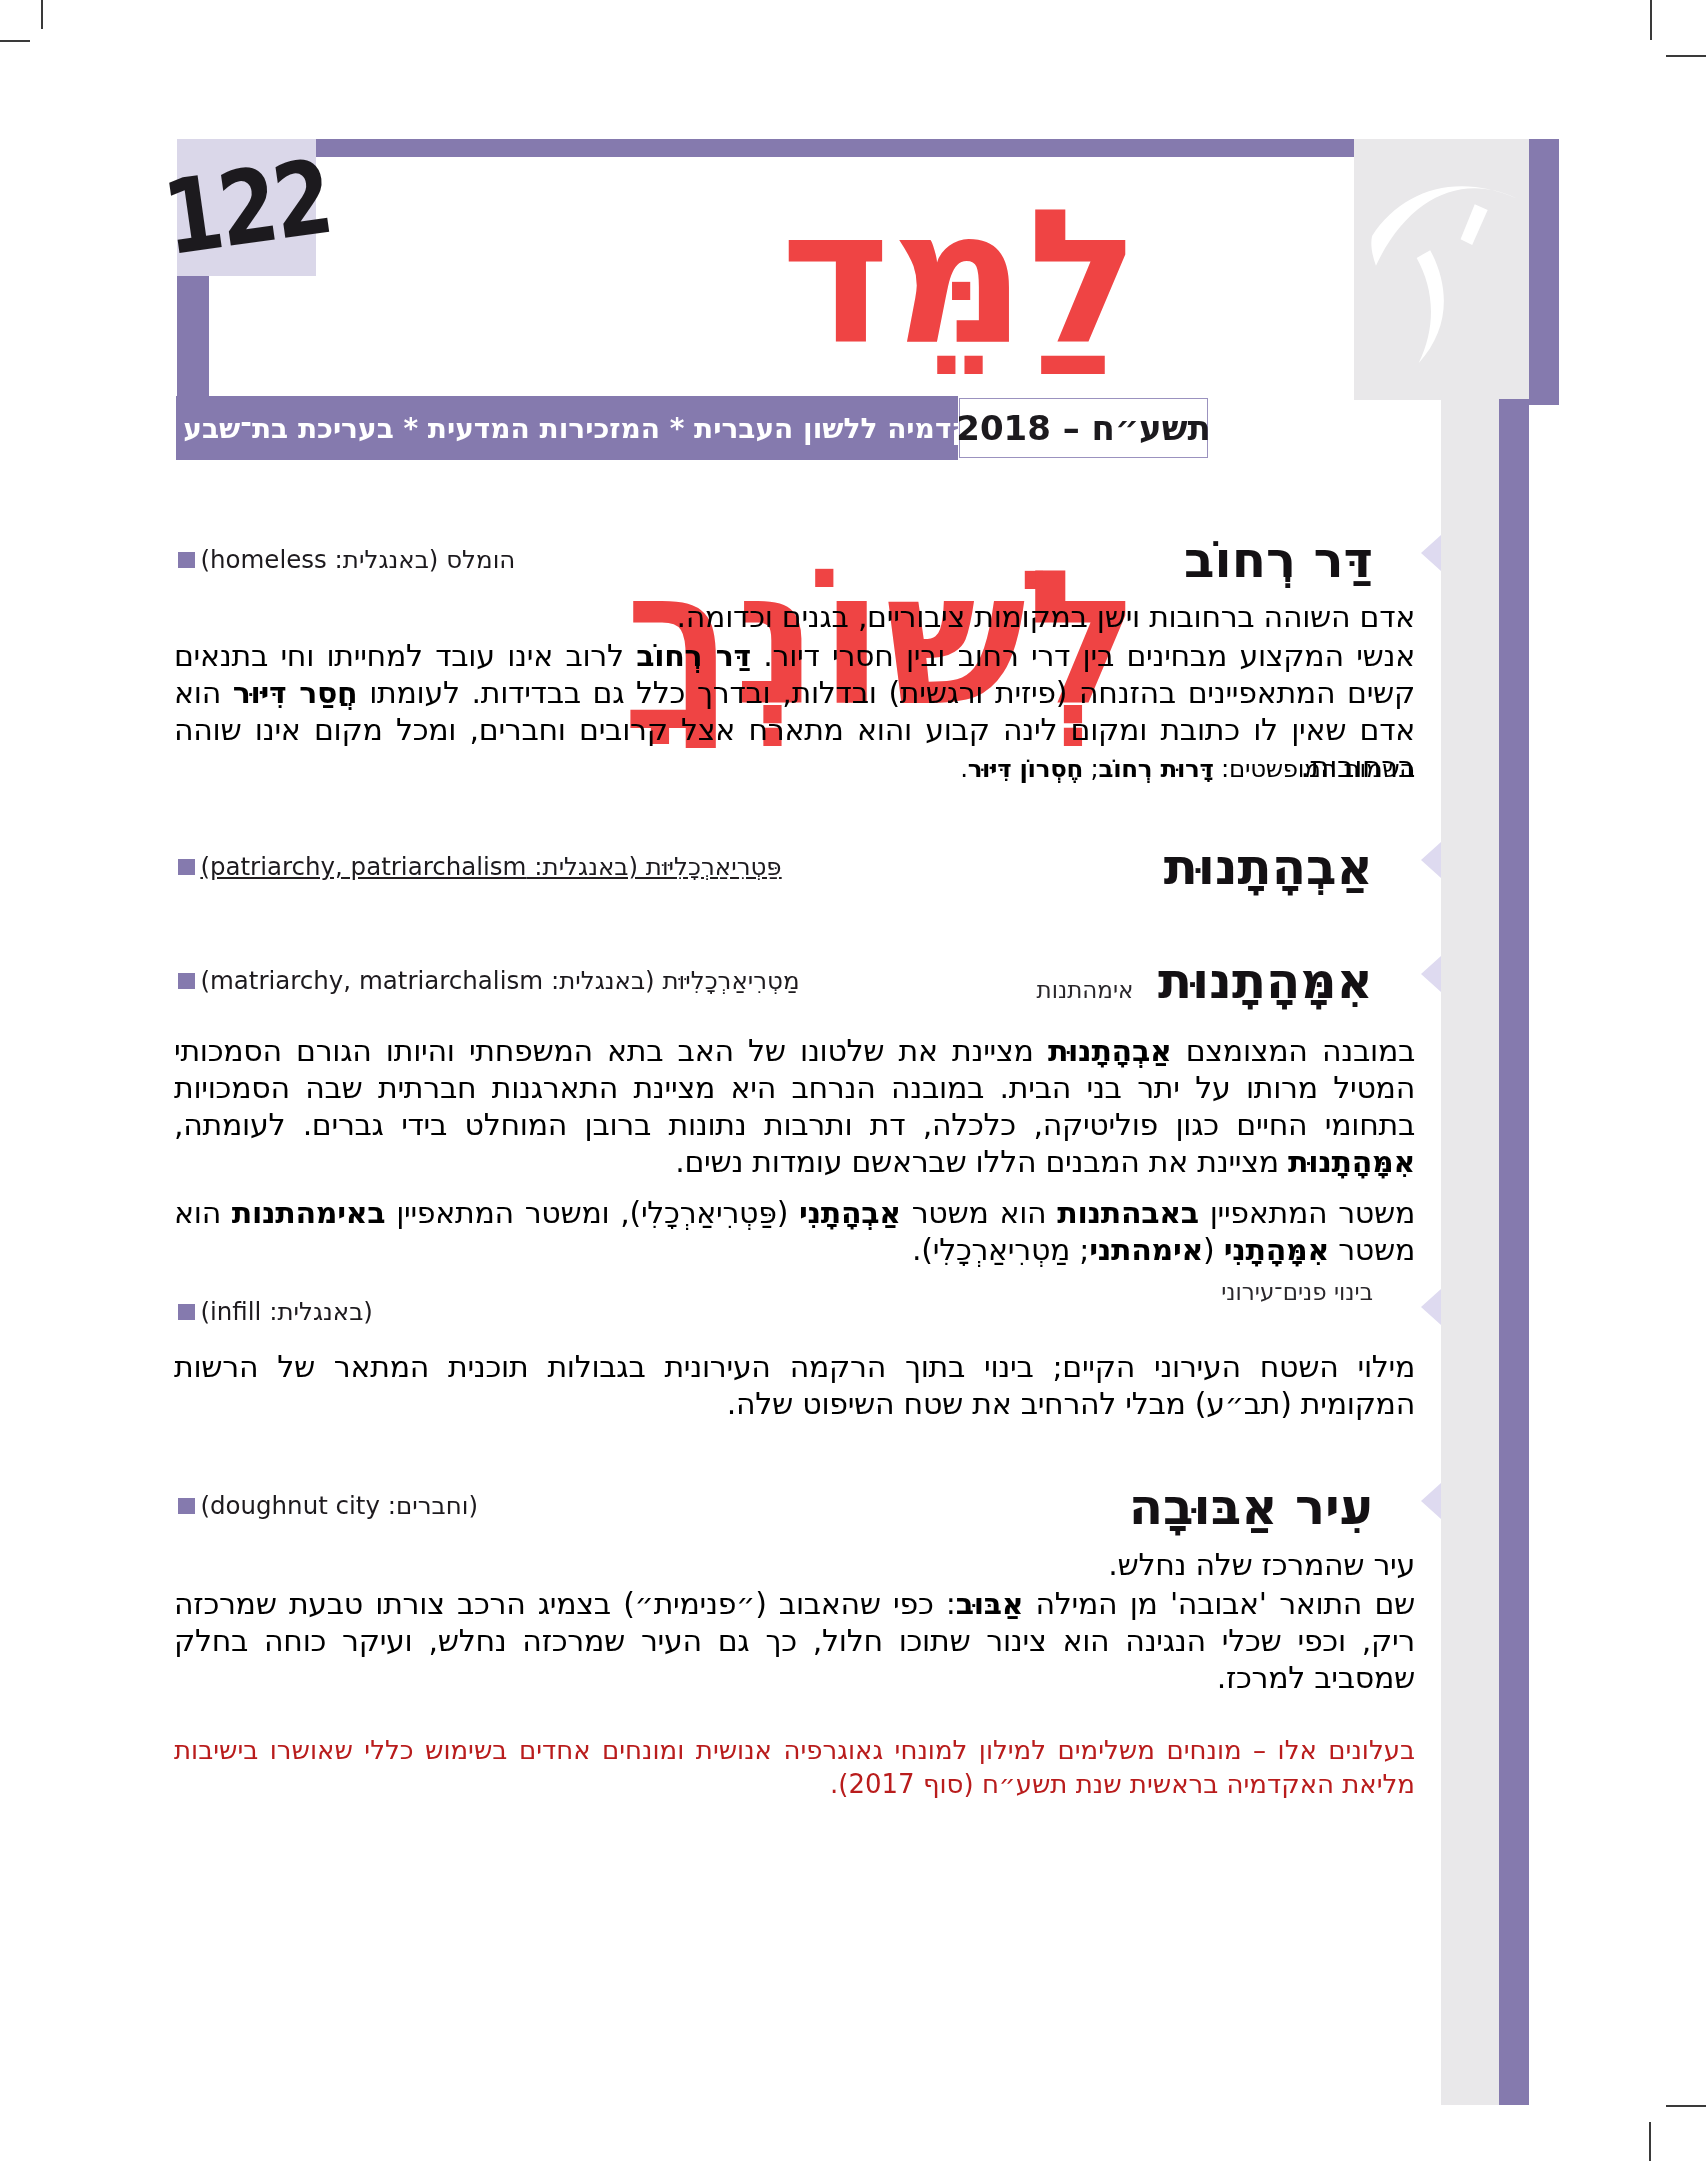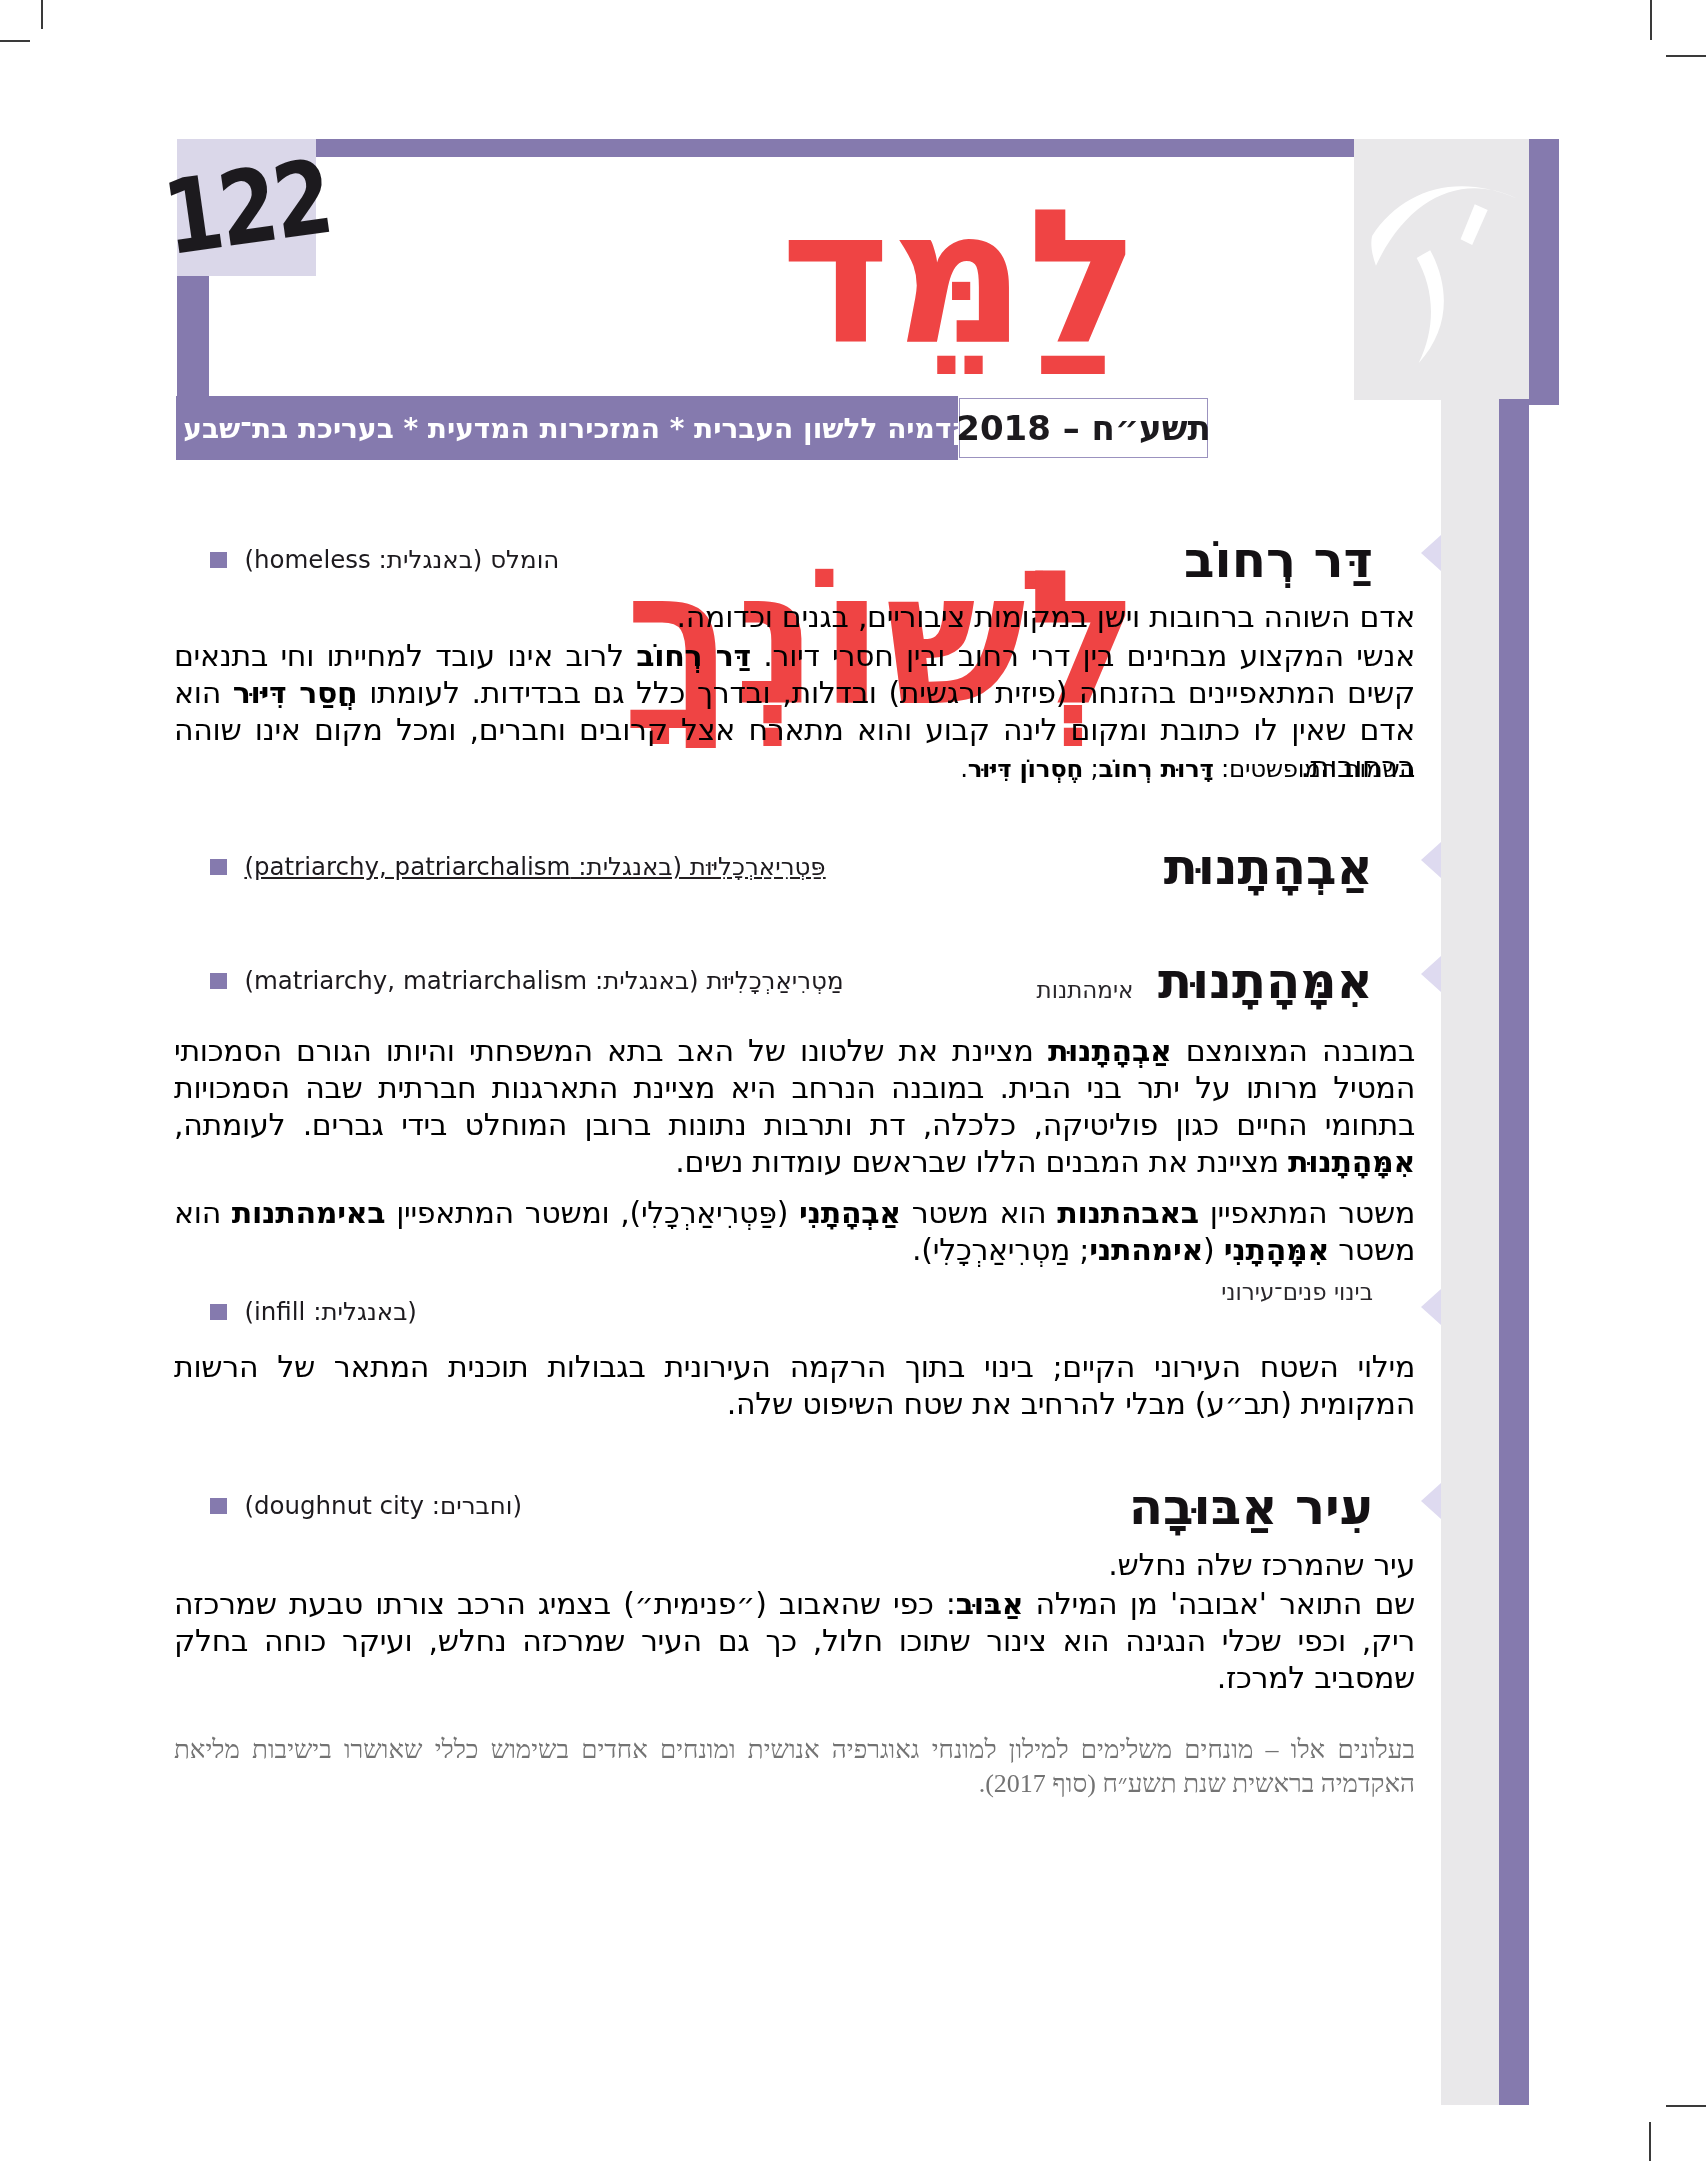--- a/index.html
+++ b/index.html
@@ -26,31 +26,31 @@
   .year-text{font-size:34px;font-weight:bold;direction:rtl;white-space:nowrap;color:#1c1a1e;}
   
   .rail-gray{position:absolute;left:1441px;top:399px;width:58px;height:1706px;background:#e9e8ea;}
   .rail-purple{position:absolute;left:1499px;top:399px;width:30px;height:1706px;background:#857aae;}
   .tri{position:absolute;width:0;height:0;border-top:18.7px solid transparent;
        border-bottom:18.7px solid transparent;border-right:20px solid #dedaf0;}
   
   .headword-row{position:absolute;direction:rtl;display:flex;align-items:baseline;gap:24.5px;white-space:nowrap;}
   .headword{font-size:50px;font-weight:bold;line-height:68px;color:#141114;}
   .altspell{font-size:23px;color:#2a272b;}
-  .gloss-row{position:absolute;display:flex;align-items:center;gap:17px;white-space:nowrap;margin-left:32px;}
+  .gloss-row{position:absolute;display:flex;align-items:center;gap:5px;white-space:nowrap;}
   .sq{width:17.4px;height:16px;background:#857aae;flex:0 0 auto;}
   .gloss-text{font-size:24.5px;direction:rtl;unicode-bidi:plaintext;color:#1d1a1e;}
   .para{position:absolute;right:291px;width:1241px;direction:rtl;font-size:30px;line-height:37px;
         letter-spacing:-0.3px;color:#000000;}
   .para.justify{text-align:justify;}
   .para.rightline{text-align:right;}
   .para.note{font-size:24.5px;line-height:31px;}
   .bd{font-weight:bold;}
   .footer-note{position:absolute;right:291px;width:1241px;direction:rtl;font-size:26px;line-height:34px;
-               text-align:justify;color:#737373;font-family:Liberation Serif, serif;}
+               text-align:justify;color:#b91c1c;}
   
   .crop{position:absolute;background:#3a3a3a;}
 </style>
 </head>
 <body>
 
 <div class="page">
 
   <div class="crop" style="left:41px;top:0;width:1.9px;height:29px;"></div>
   <div class="crop" style="left:0;top:40px;width:30px;height:1.9px;"></div>

